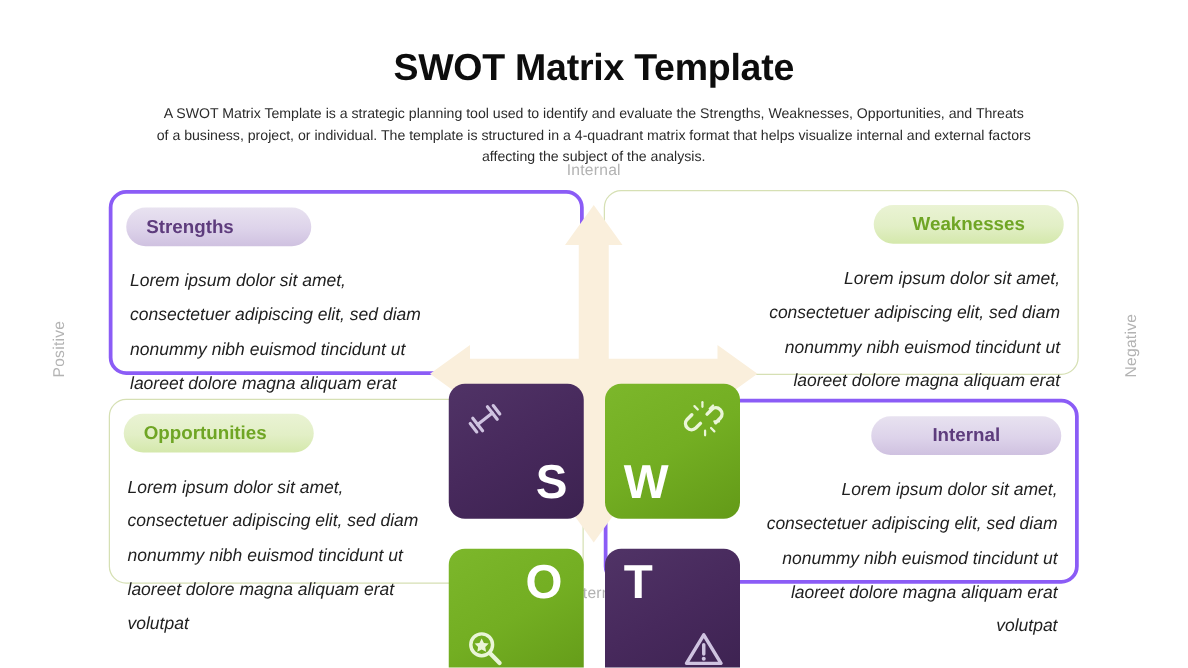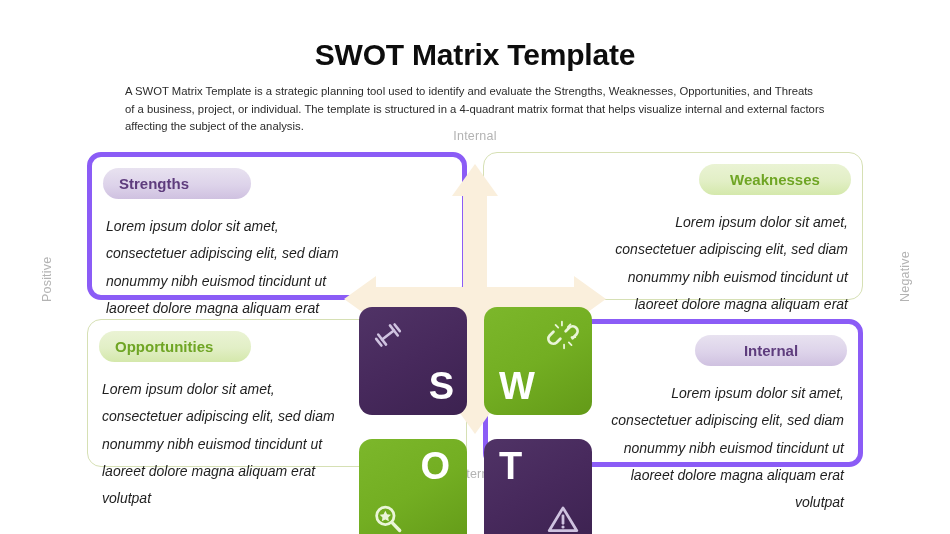--- a/index.html
+++ b/index.html
@@ -27,21 +27,21 @@
     letter-spacing: -0.2px;
     margin: 0 0 12px 0;
     line-height: 1.1;
   }
   .page-subtitle {
     width: 700px;
     margin: 1px auto;
     font-size: 11.3px;
     line-height: 1.55;
     color: #2b2b2b;
-    text-align: left;
+    text-align: center;
   }
 
   
   .matrix-wrap {
     position: absolute;
     left: 0;
     top: 124px;
     width: 950px;
     height: 380px;
   }
@@ -87,21 +87,21 @@
     height: 315px;
   }
   .card {
     position: absolute;
     width: 380px;
     height: 148px;
     border-radius: 14px;
     background: #ffffff;
     box-sizing: border-box;
   }
-  .card.purple { border: 5px solid #8b5cf6; }
+  .card.purple { border: 3px solid #8b5cf6; }
   .card.green  { border: 1px solid #d6e0b4; }
 
   .card-s { left: 0;   top: 0; }
   .card-w { left: 396px; top: 0; }
   .card-o { left: 0;   top: 167px; }
   .card-t { left: 396px; top: 167px; }
 
   
   .pill {
     position: absolute;

